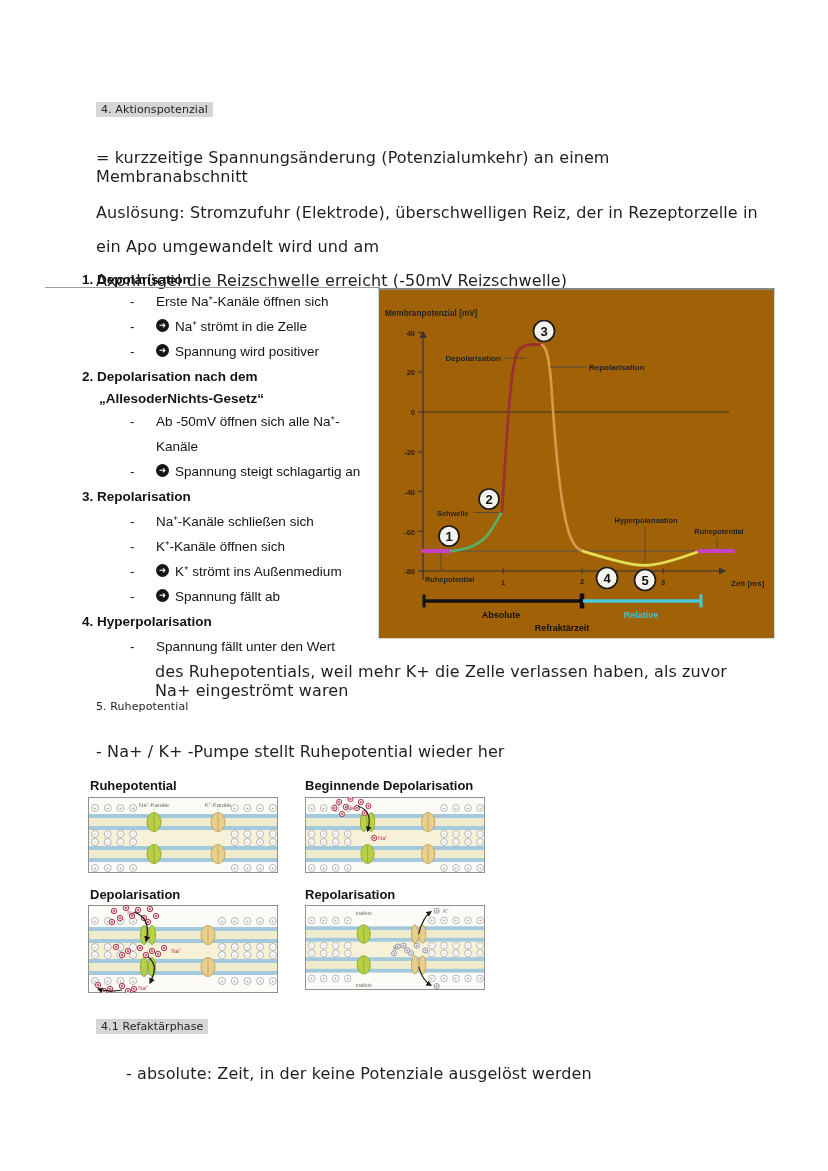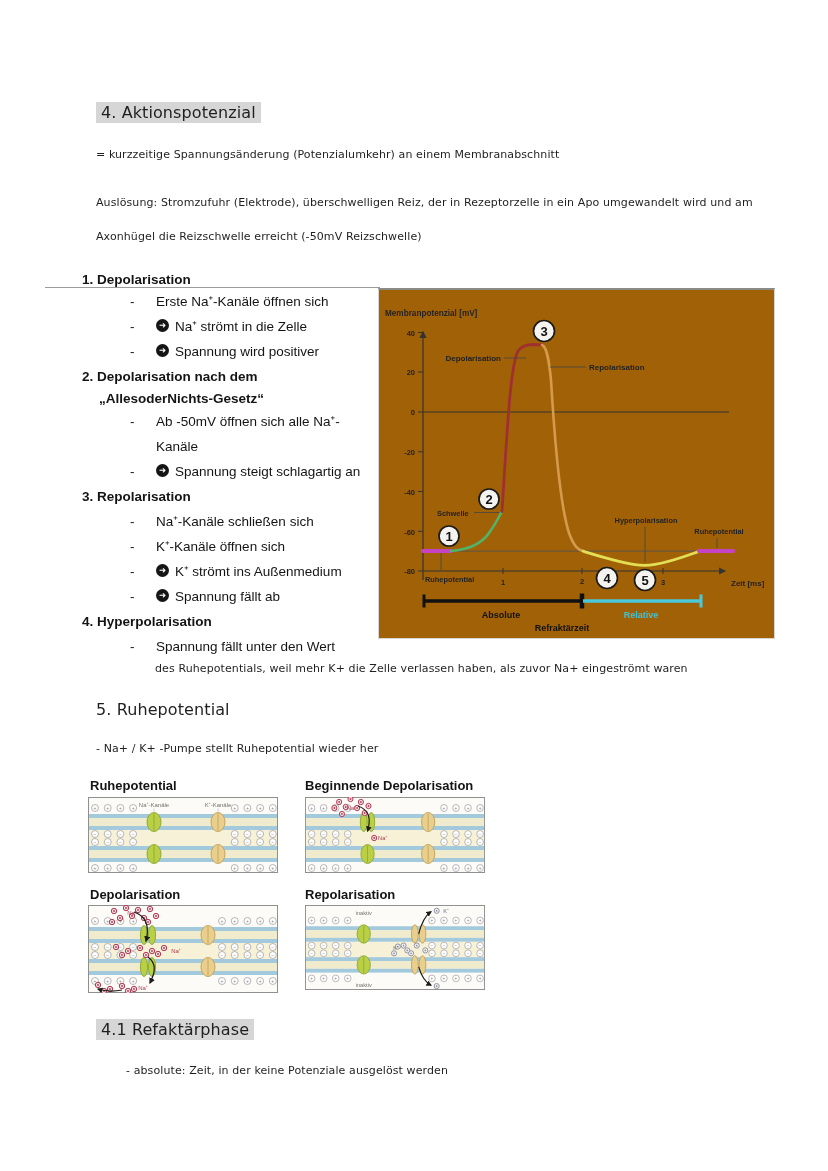--- a/index.html
+++ b/index.html
@@ -1,21 +1,21 @@
 <!DOCTYPE html>
 <html><head>
 <meta charset="utf-8">
 <style>
   html,body{margin:0;padding:0;background:#ffffff;}
   .page{position:relative;width:828px;height:1171px;background:#ffffff;
         font-family:"Liberation Sans",sans-serif;color:#222;overflow:hidden;}
   .abs{position:absolute;}
-  .hand{font-family:"DejaVu Sans",sans-serif;font-size:11px;color:#1f1f1f;letter-spacing:.1px;}
+  .hand{font-family:"DejaVu Sans",sans-serif;font-size:16px;color:#1f1f1f;letter-spacing:.1px;}
   .hl{background:#d6d6d6;padding:1px 5px;}
-  .headline{font-size:16px;}
+  .headline{font-size:11px;}
   .outline{font-size:13.5px;line-height:25px;color:#141414;width:300px;}
   .o-head{font-weight:700;}
   .o-head2{font-weight:700;line-height:20px;padding-left:17px;}
   .b{display:flex;align-items:flex-start;margin-left:48px;}
   .b .dash{width:26px;flex:0 0 26px;}
   .b .txt{width:214px;}
   .icon-arrow{display:inline-flex;width:13px;height:13px;border-radius:50%;background:#151515;
       color:#fff;font-size:8.5px;line-height:13px;justify-content:center;align-items:center;
       margin-right:6px;vertical-align:-1px;flex:0 0 13px;margin-top:5px;}
   .rule{background:#9b9b9b;height:1px;}
@@ -25,21 +25,21 @@
 </style>
 </head>
 <body>
 
 <div class="page">
 
   <div class="abs hand headline" style="left:96px;top:103px;">
     <span class="hl">4. Aktionspotenzial</span>
   </div>
   <div class="abs hand" style="left:96px;top:148px;width:660px;">= kurzzeitige Spannungsänderung (Potenzialumkehr) an einem Membranabschnitt</div>
-  <div class="abs hand" style="left:96px;top:186px;width:680px;line-height:34px;">
+  <div class="abs hand" style="left:96px;top:196px;width:680px;line-height:34px;">
     <div>Auslösung: Stromzufuhr (Elektrode), überschwelligen Reiz, der in Rezeptorzelle in ein Apo umgewandelt wird und am</div>
     <div>Axonhügel die Reizschwelle erreicht (-50mV Reizschwelle)</div>
   </div>
 
   <div class="abs outline o-head" style="left:82px;top:255px;margin-top:12px;">1. Depolarisation</div>
   <div class="abs rule" style="left:45px;top:287px;width:335px;"></div>
 
   <div class="abs outline" style="left:82px;top:289px;">
     <div class="b">
         <span class="dash">-</span>

